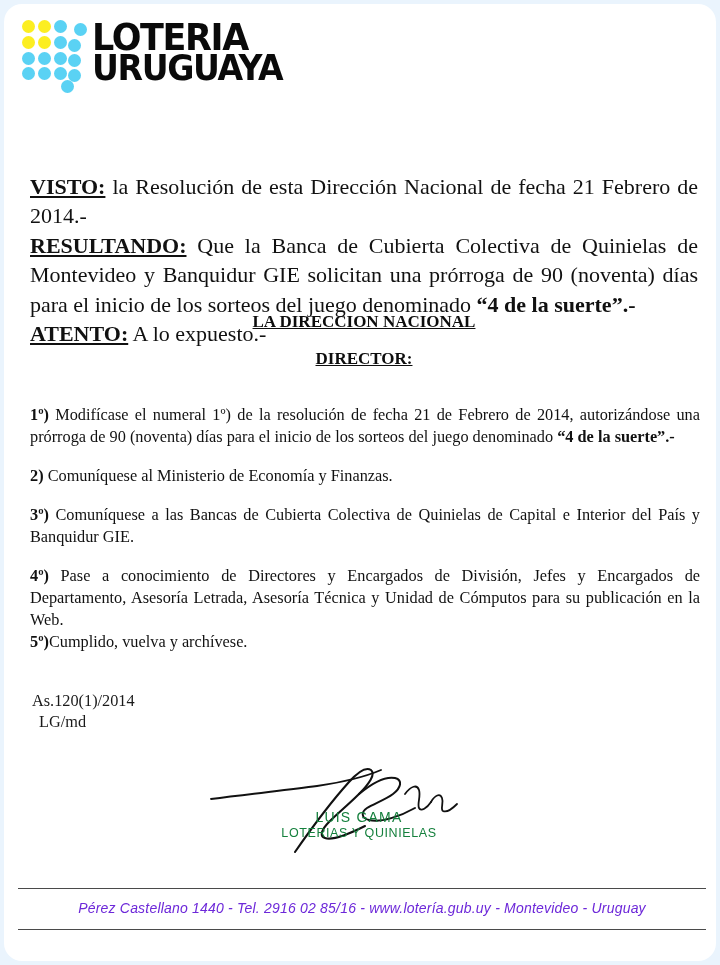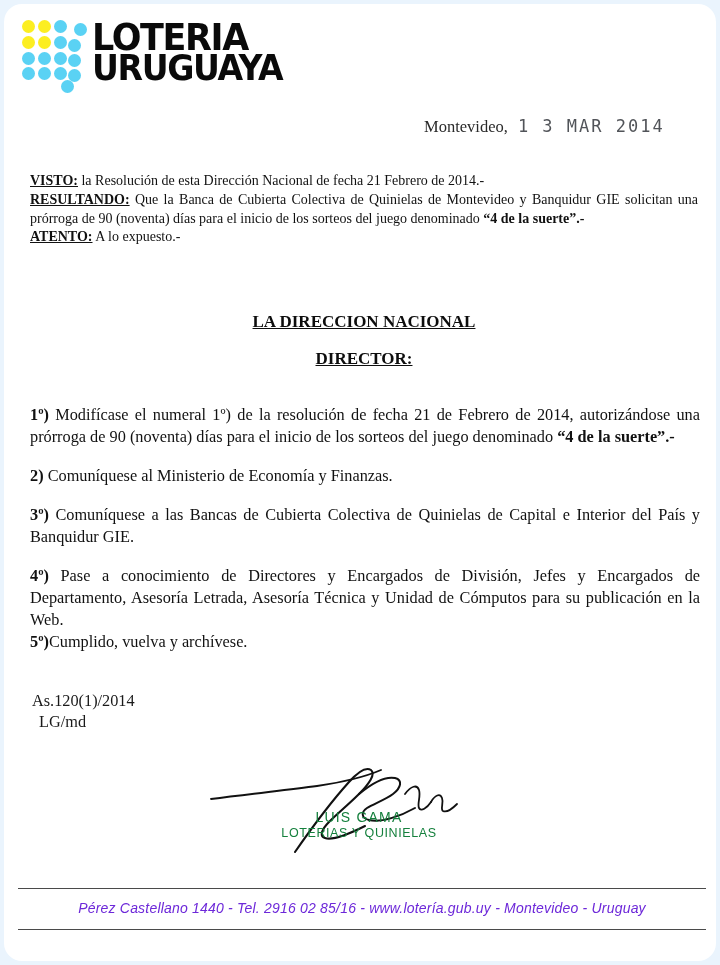--- a/index.html
+++ b/index.html
@@ -92,21 +92,21 @@
     margin-left: 10px;
     opacity: 0.92;
   }
 
   
   .body-text {
     position: absolute;
     left: 26px;
     top: 168px;
     width: 668px;
-    font-size: 14px;
+    font-size: 22px;
     line-height: 1.34;
     color: #111;
     text-align: justify;
   }
   .body-text p { margin: 0; }
   .kw {
     font-weight: bold;
     text-decoration: underline;
   }
   .bold { font-weight: bold; }
@@ -242,23 +242,20 @@
         <span class="dot" style="left:46px; top:49px;"></span>
 
         <span class="dot" style="left:39px; top:60px;"></span>
       </div>
       <div class="logotype">
         <div class="lt-line lt-1">LOTERIA</div>
         <div class="lt-line lt-2">URUGUAYA</div>
       </div>
     </div>
 
-    <div class="dateline">
-      <span>Montevideo,</span><span class="datestamp">1 3 MAR 2014</span>
-    </div>
 
     <div class="body-text">
       <p class="para-block">
         <span class="kw">VISTO:</span><span> la Resolución de esta Dirección Nacional de fecha 21 Febrero de 2014.-</span>
       </p>
       <p class="para-block">
         <span class="kw">RESULTANDO:</span><span> Que la Banca de Cubierta Colectiva de Quinielas de Montevideo y Banquidur GIE solicitan una prórroga de 90 (noventa) días para el inicio de los sorteos del juego denominado </span><span class="bold">“4 de la suerte”.-</span>
       </p>
       <p class="para-block">
         <span class="kw">ATENTO:</span><span> A lo expuesto.-</span>

